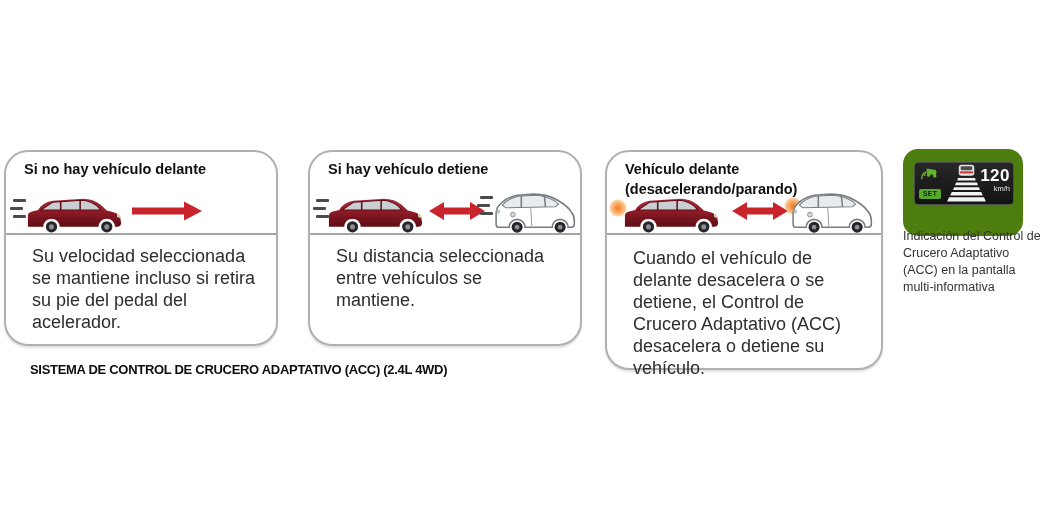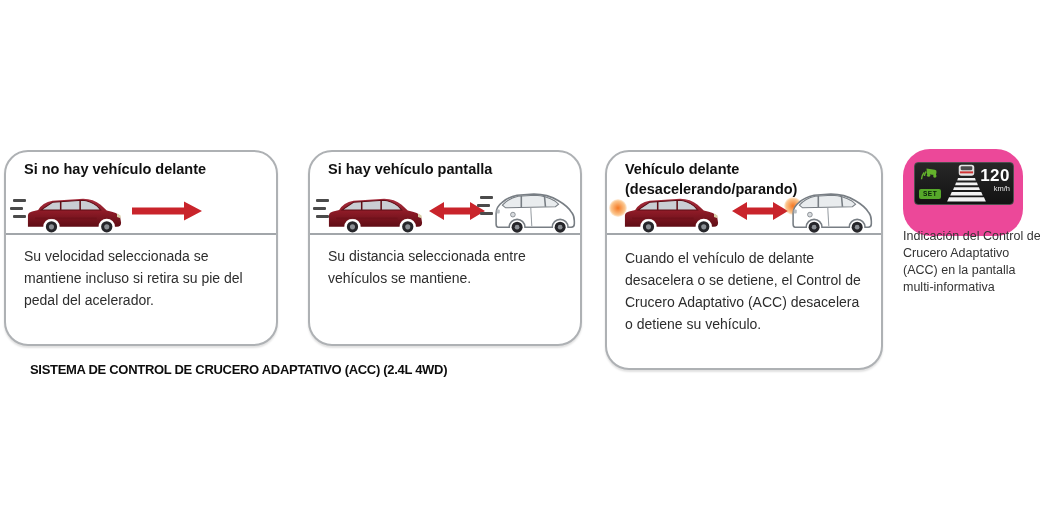--- a/index.html
+++ b/index.html
@@ -3,29 +3,29 @@
 <meta charset="utf-8">
 <style>
   html,body{margin:0;padding:0;background:#fff;}
   .canvas{position:relative;width:1040px;height:520px;background:#ffffff;overflow:hidden;
           font-family:"Liberation Sans",sans-serif;color:#222;}
   .panel{position:absolute;top:150px;height:196px;border:2px solid #aeb1b4;border-radius:24px;
          background:#fff;box-shadow:0 2px 2px rgba(0,0,0,.12);box-sizing:border-box;}
   .panel-title{position:absolute;top:7px;left:18px;right:10px;margin:0;font-size:14.5px;
                font-weight:bold;color:#101010;line-height:20px;}
   .road{position:absolute;left:0;right:0;top:81px;height:2px;background:#a2a6aa;}
-  .panel-body{position:absolute;top:93px;left:18px;margin:0;font-size:14px;line-height:22px;color:#2d2d2d;}
+  .panel-body{position:absolute;top:93px;left:26px;margin:0;font-size:18px;line-height:22px;color:#2d2d2d;}
   .scene-item{position:absolute;}
   .dashes{position:absolute;width:16px;}
   .dash{display:block;width:13px;height:2.5px;background:#4b4b4b;border-radius:1px;margin:0 0 5.5px 0;}
   .dash:nth-child(2){margin-left:-3px;}
   .glow{position:absolute;width:18px;height:18px;border-radius:50%;
         background:radial-gradient(circle,rgba(244,112,22,.95) 0%,rgba(248,150,48,.55) 55%,rgba(248,150,48,0) 75%);}
   
-  .bezel{position:absolute;left:903px;top:149px;width:120px;height:87px;background:#ec4899;border-radius:27px;}
+  .bezel{position:absolute;left:903px;top:149px;width:120px;height:87px;background:#4d7c0f;border-radius:15px;}
   .screen{position:absolute;left:11px;top:13px;width:98px;height:41px;border:1px solid #4e4e4e;border-radius:4px;
           background:linear-gradient(#272727,#131313);}
   .acc-icon{position:absolute;left:4px;top:2px;}
   .set-badge{position:absolute;left:4px;top:26px;background:#56a82a;color:#09200a;font-size:6.5px;
              font-weight:bold;padding:1px 4px;border-radius:2px;letter-spacing:.5px;line-height:8px;}
   .ladder{position:absolute;left:28px;top:1px;}
   .speed{position:absolute;right:3px;top:4px;text-align:right;color:#fff;}
   .speed-value{display:block;font-size:17px;font-weight:bold;line-height:17px;letter-spacing:.5px;}
   .speed-unit{display:block;font-size:7.5px;color:#e8e8e8;line-height:9px;}
   .display-caption{position:absolute;left:903px;top:228px;width:140px;margin:0;font-size:12.5px;
@@ -94,21 +94,21 @@
         <use href="#suv"></use>
       </svg>
     <svg class="scene-item" style="left:126px;top:49px;width:70px;height:20px;">
         <use href="#arrow-right"></use>
       </svg>
     <p class="panel-body" style="right:18px;">Su velocidad seleccionada se mantiene incluso si retira su pie del pedal del acelerador.</p>
   </section>
 
   <section class="panel" style="left:308px;width:274px;">
     <h3 class="panel-title">
-      <span>Si hay vehículo pantalla</span>
+      <span>Si hay vehículo detiene</span>
     </h3>
     <div class="road"></div>
     <div class="dashes scene-item" style="left:6px;top:47px;">
       <span class="dash"></span>
         <span class="dash"></span>
         <span class="dash"></span>
     </div>
     <svg class="scene-item" style="left:13px;top:39px;width:104px;height:43px;">
         <use href="#suv"></use>
       </svg>

